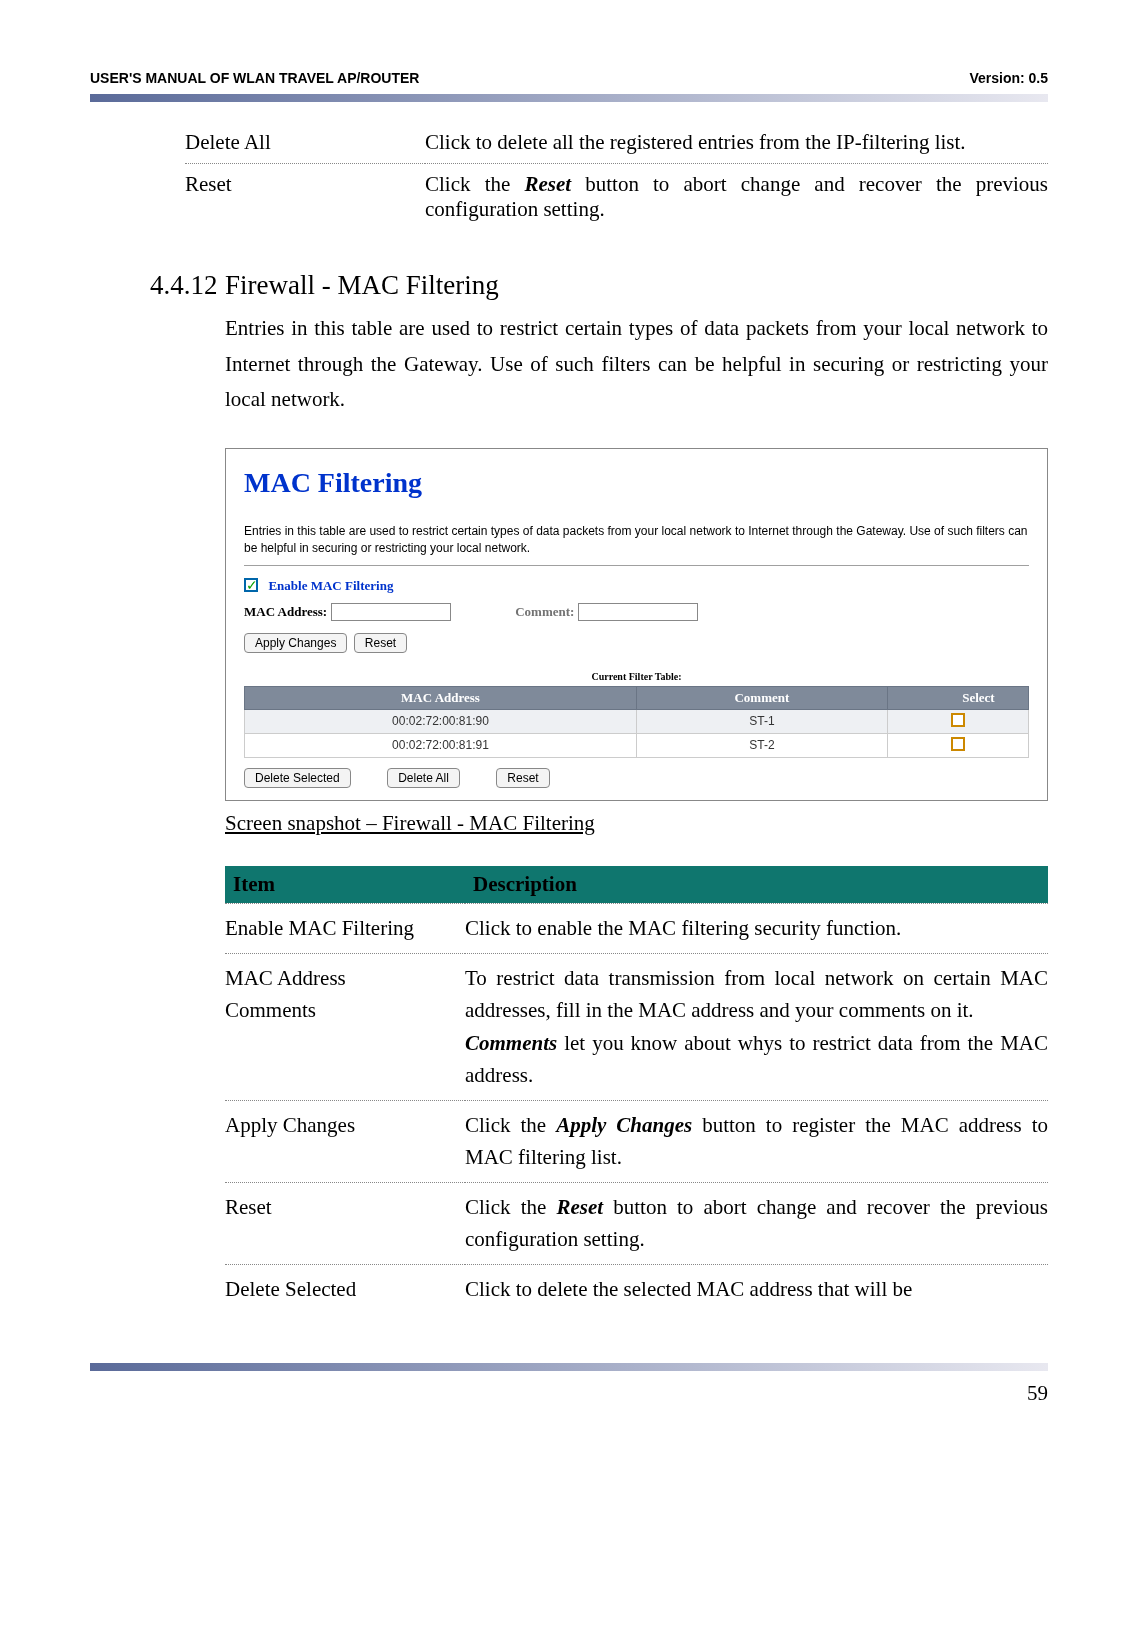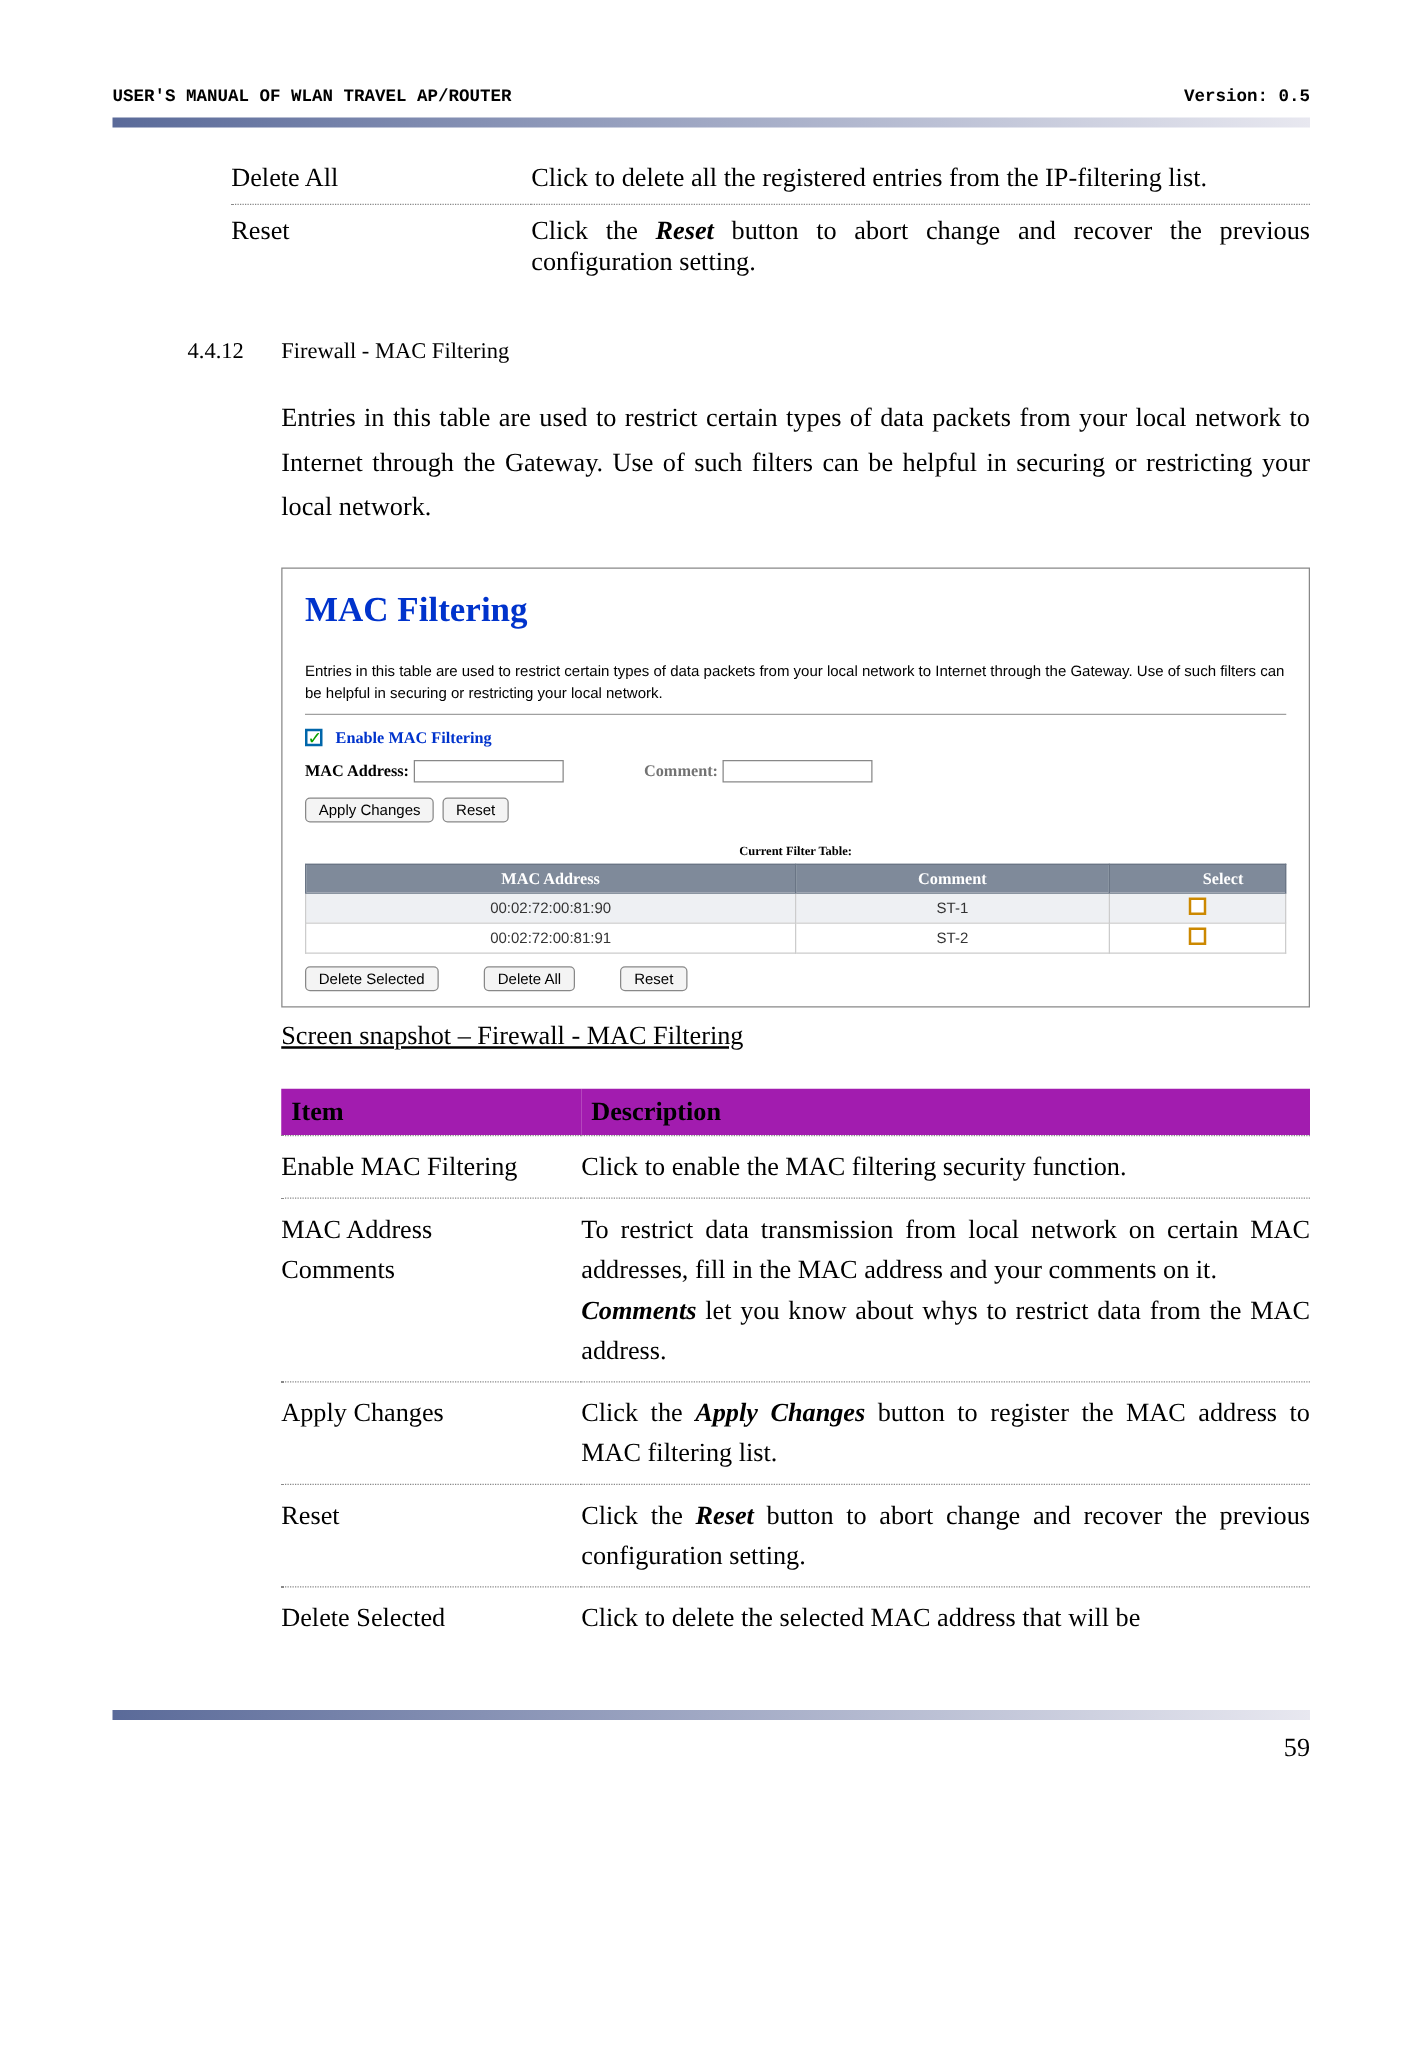--- a/index.html
+++ b/index.html
@@ -14,21 +14,21 @@
       font-family: 'Times New Roman', serif;
       position: relative;
       padding: 0;
     }
     .page-content {
       padding: 70px 90px 0 90px;
     }
     .header-row {
       display: flex;
       justify-content: space-between;
-      font-family: Liberation Mono, monospace;
+      font-family: Liberation Sans, sans-serif;
       font-weight: bold;
       font-size: 14px;
       padding-bottom: 8px;
     }
     .gradient-bar {
       height: 8px;
       background: linear-gradient(to right, #5a6a99, #e8e8f0);
       margin-bottom: 20px;
     }
     .gradient-bar-footer {
@@ -52,23 +52,23 @@
       border-bottom: none;
     }
     .outer-table td.col1 {
       width: 240px;
     }
     .bold-italic {
       font-weight: bold;
       font-style: italic;
     }
     .section-heading {
-      font-size: 18px;
+      font-size: 27px;
       margin-top: 40px;
-      margin-bottom: 26px;
+      margin-bottom: 10px;
       margin-left: 60px;
     }
     .section-number {
       display: inline-block;
       width: 75px;
     }
     .body-text {
       font-size: 21px;
       line-height: 1.7;
       text-align: justify;
@@ -211,21 +211,21 @@
       margin-top: 10px;
       margin-bottom: 30px;
     }
     .desc-table {
       width: calc(100% - 135px);
       border-collapse: collapse;
       margin-left: 135px;
     }
     .desc-table th {
       text-align: left;
-      background: #a21caf;
+      background: #0f766e;
       font-size: 21px;
       padding: 6px 8px;
       border-bottom: 1px dotted #888;
     }
     .desc-table th.col1 {
       width: 240px;
     }
     .desc-table td {
       font-size: 21px;
       padding: 8px 0;

